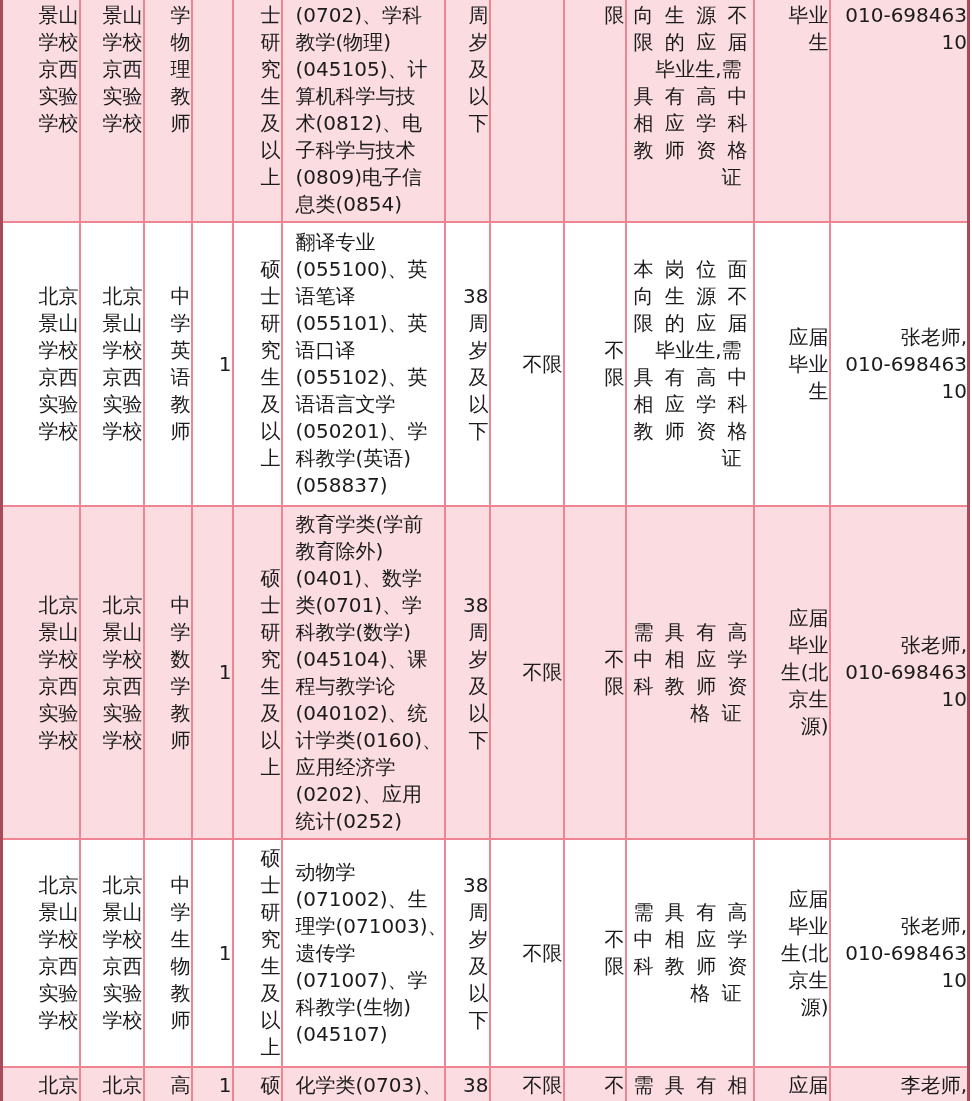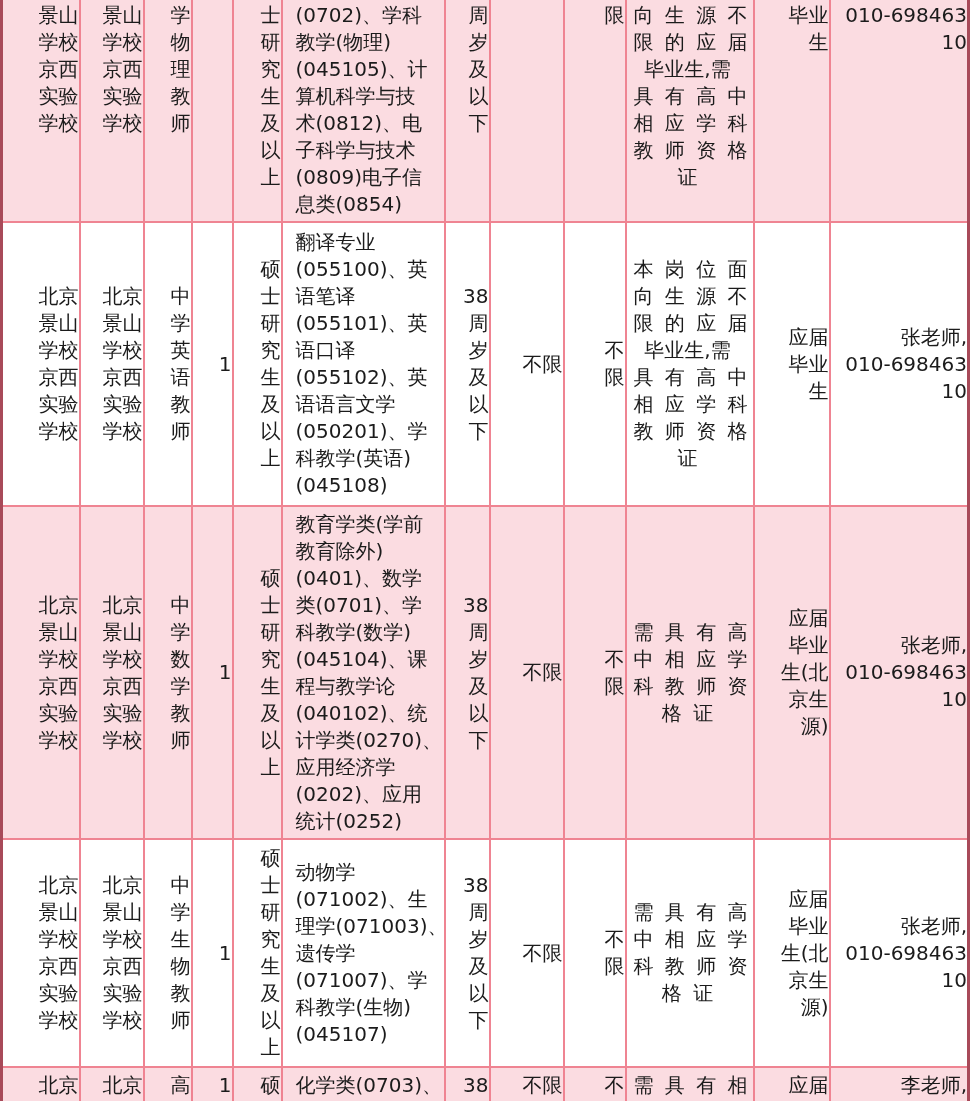--- a/index.html
+++ b/index.html
@@ -15,21 +15,21 @@
   }
   td{
     border:2px solid #ef8492;
     vertical-align:middle;text-align:right;
     white-space:pre;overflow:hidden;padding:0;
   }
   tr.first-row td{border-top:none}
   tr.pink td{background:#fbdce1}
   
   td:nth-child(6){text-align:left;padding-left:13px;padding-right:0}
-  td:nth-child(10){text-align:center;padding-left:7px;padding-right:11px;word-spacing:5px}
+  td:nth-child(10){text-align:right;padding-left:7px;padding-right:11px;word-spacing:5px}
   td:nth-child(11){text-align:right;padding-left:9px}
   
   tr.clip-top td{vertical-align:top;padding-top:2px}
   tr.clip-bottom td{vertical-align:top;padding-top:4px}
   tr.r1{height:222px}
   tr.r2{height:284px}
   tr.r3{height:333px}
   tr.r4{height:228px}
   tr.r5{height:120px}
 </style>
@@ -133,21 +133,21 @@
 上</td>
       <td>翻译专业
 (055100)、英
 语笔译
 (055101)、英
 语口译
 (055102)、英
 语语言文学
 (050201)、学
 科教学(英语)
-(045108)</td>
+(058837)</td>
       <td>38
 周
 岁
 及
 以
 下</td>
       <td>不限</td>
       <td>不
 限</td>
       <td>本 岗 位 面
@@ -194,21 +194,21 @@
 以
 上</td>
       <td>教育学类(学前
 教育除外)
 (0401)、数学
 类(0701)、学
 科教学(数学)
 (045104)、课
 程与教学论
 (040102)、统
-计学类(0270)、
+计学类(0160)、
 应用经济学
 (0202)、应用
 统计(0252)</td>
       <td>38
 周
 岁
 及
 以
 下</td>
       <td>不限</td>

